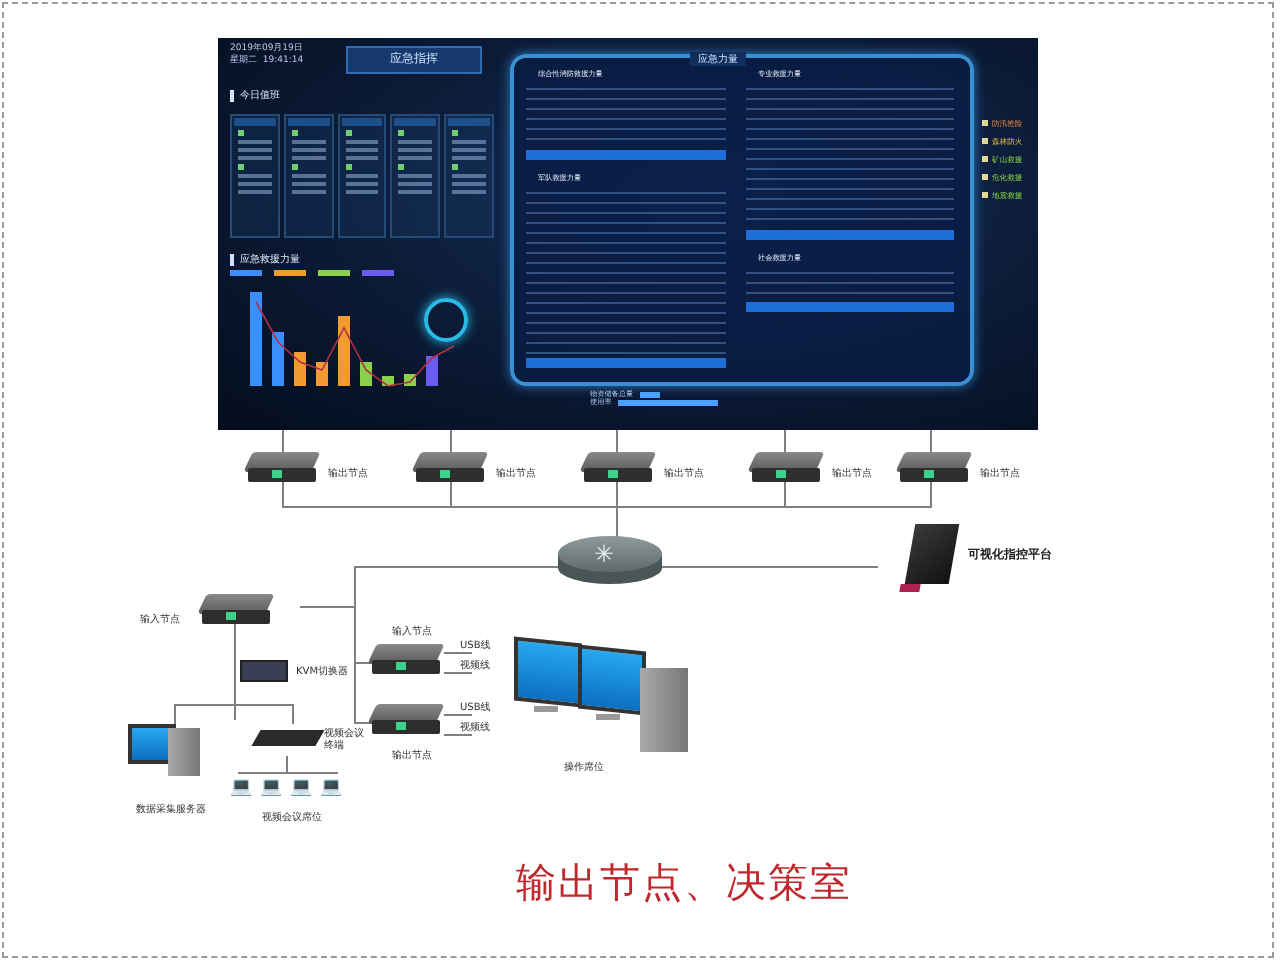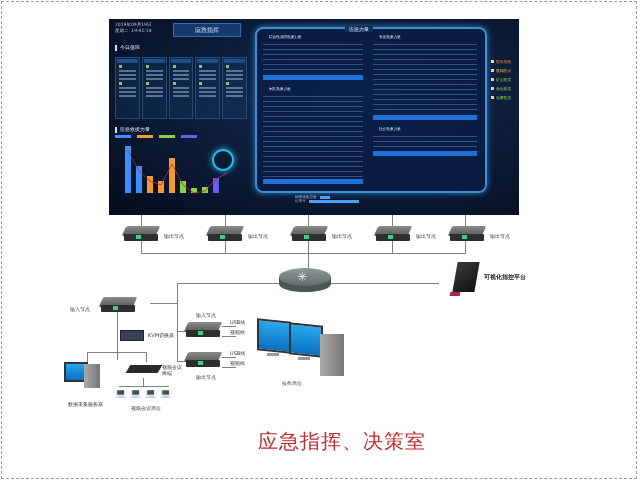--- a/index.html
+++ b/index.html
@@ -281,13 +281,13 @@
 <div class="lbl" style="left:230px;top:350px;">USB线</div>
 <div class="lbl" style="left:230px;top:360px;">视频线</div>
 
 <div class="pc-mon" style="left:257px;top:320px;width:30px;height:28px;transform:skewY(6deg);"></div>
 <div class="pc-mon" style="left:289px;top:324px;width:30px;height:28px;transform:skewY(6deg);"></div>
 <div style="position:absolute;left:267px;top:353px;width:12px;height:3px;background:#999;"></div>
 <div style="position:absolute;left:298px;top:357px;width:12px;height:3px;background:#999;"></div>
 <div class="tower" style="left:320px;top:334px;width:24px;height:42px;"></div>
 <div class="lbl" style="left:282px;top:380px;">操作席位</div>
 
-<div class="title-red">应急指挥、决策室</div>
+<div class="title-red">输出节点、决策室</div>
 
 </body></html>

